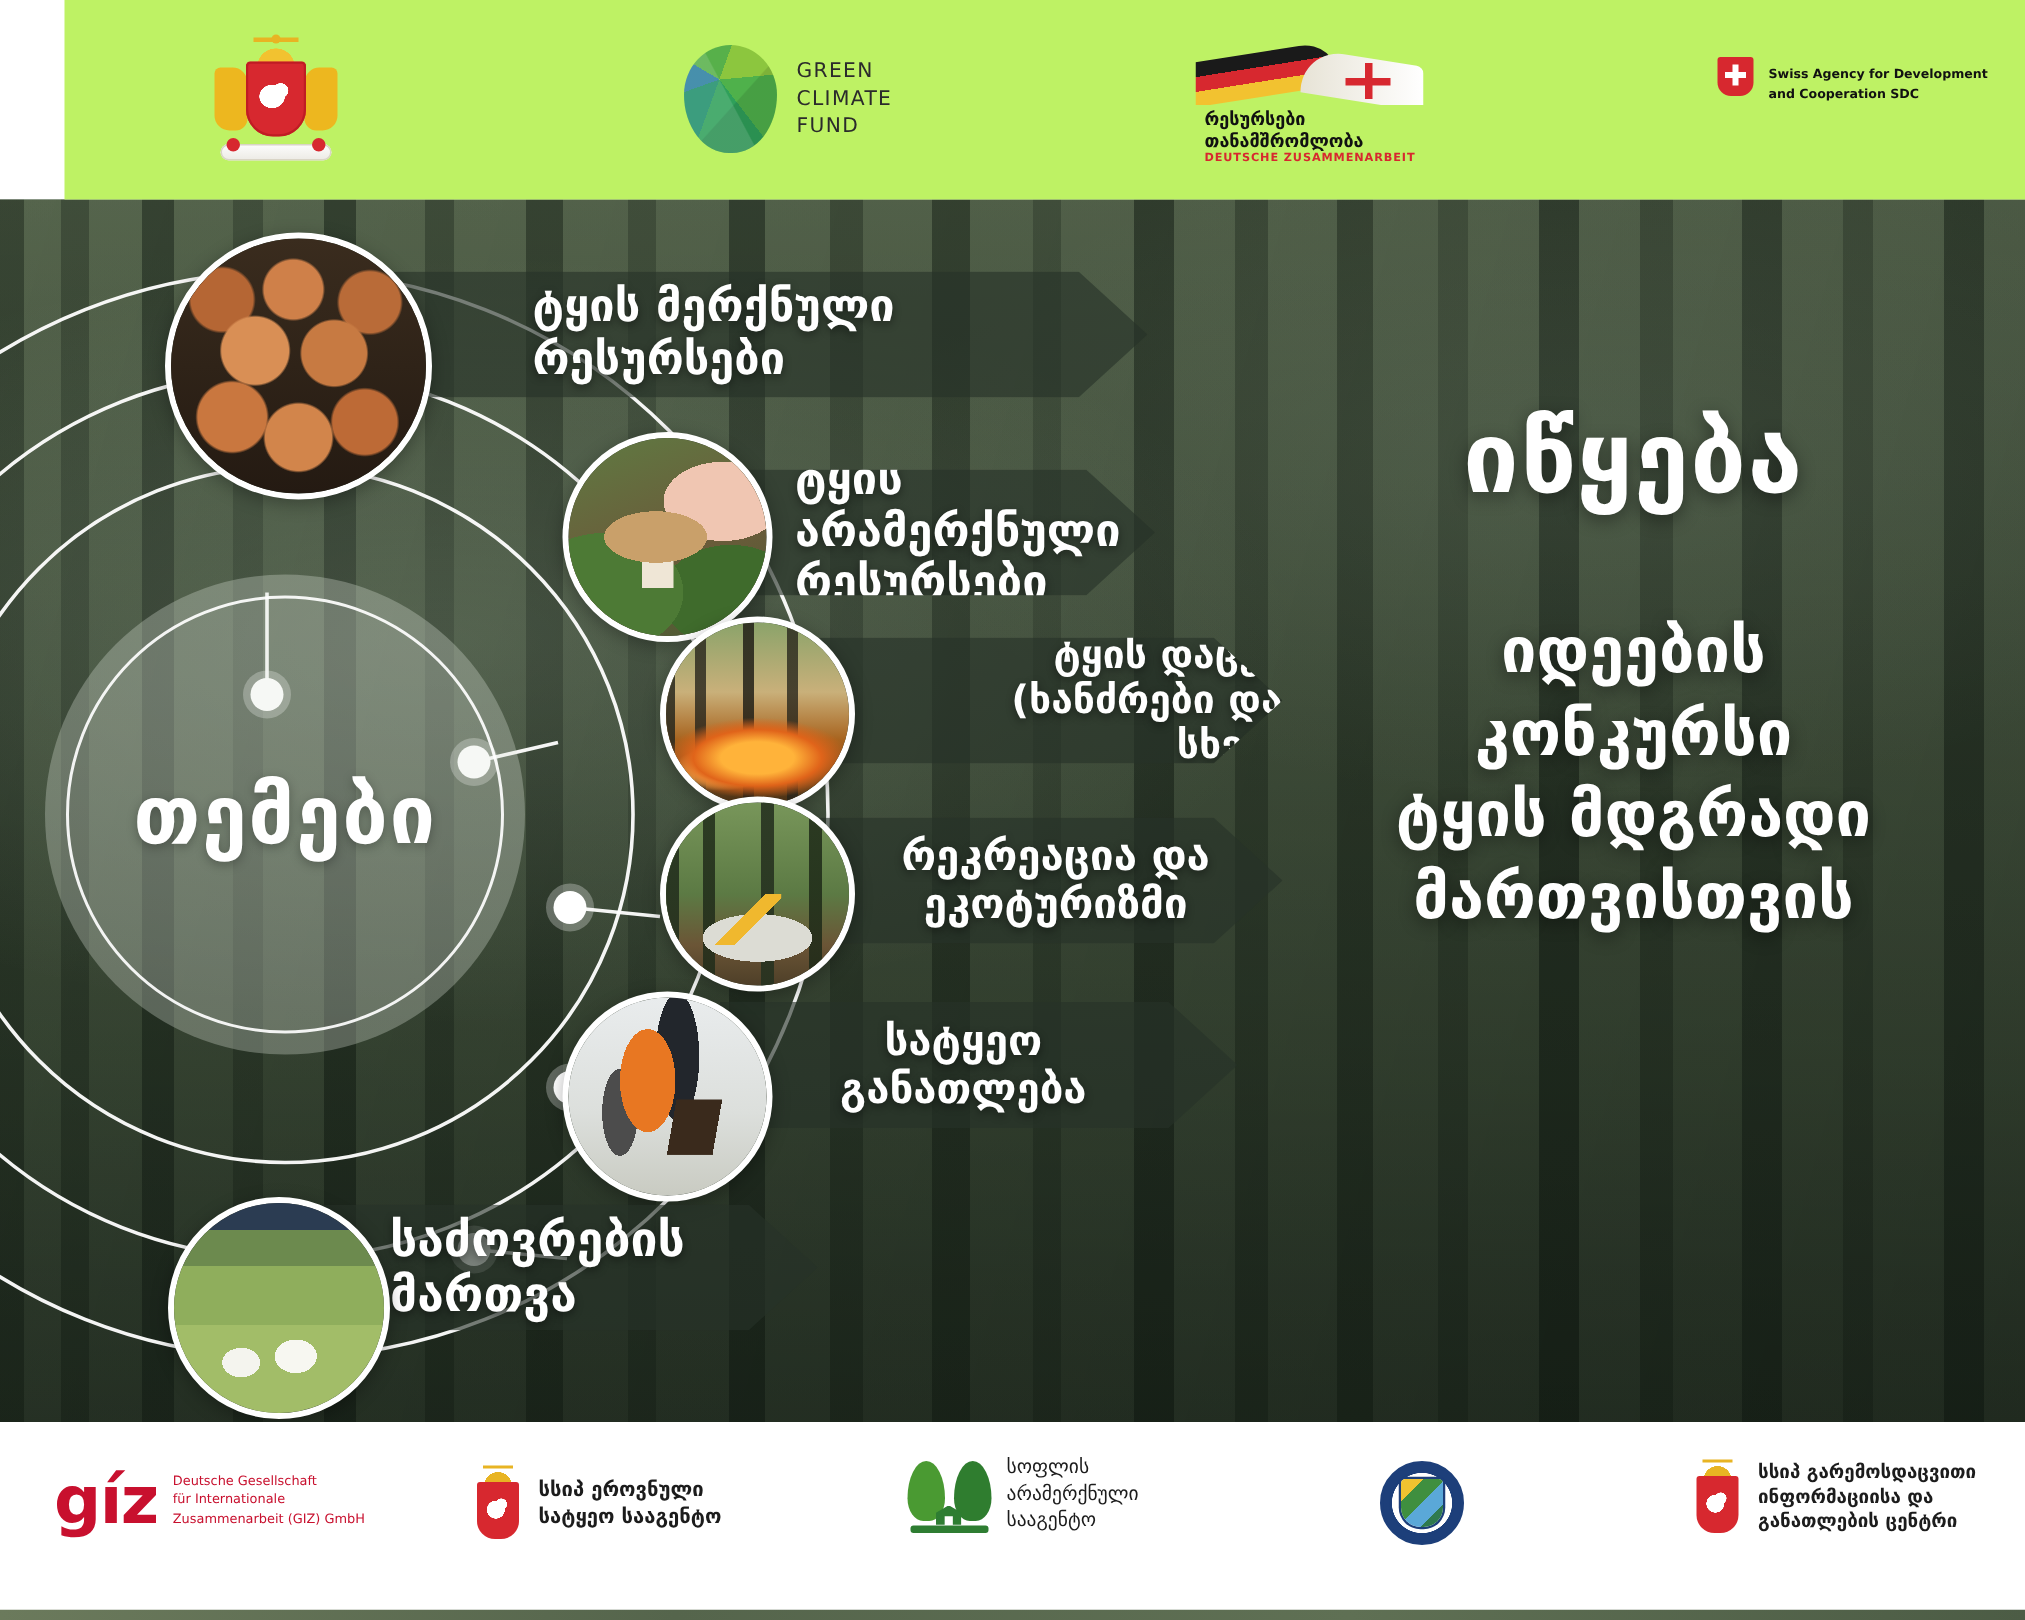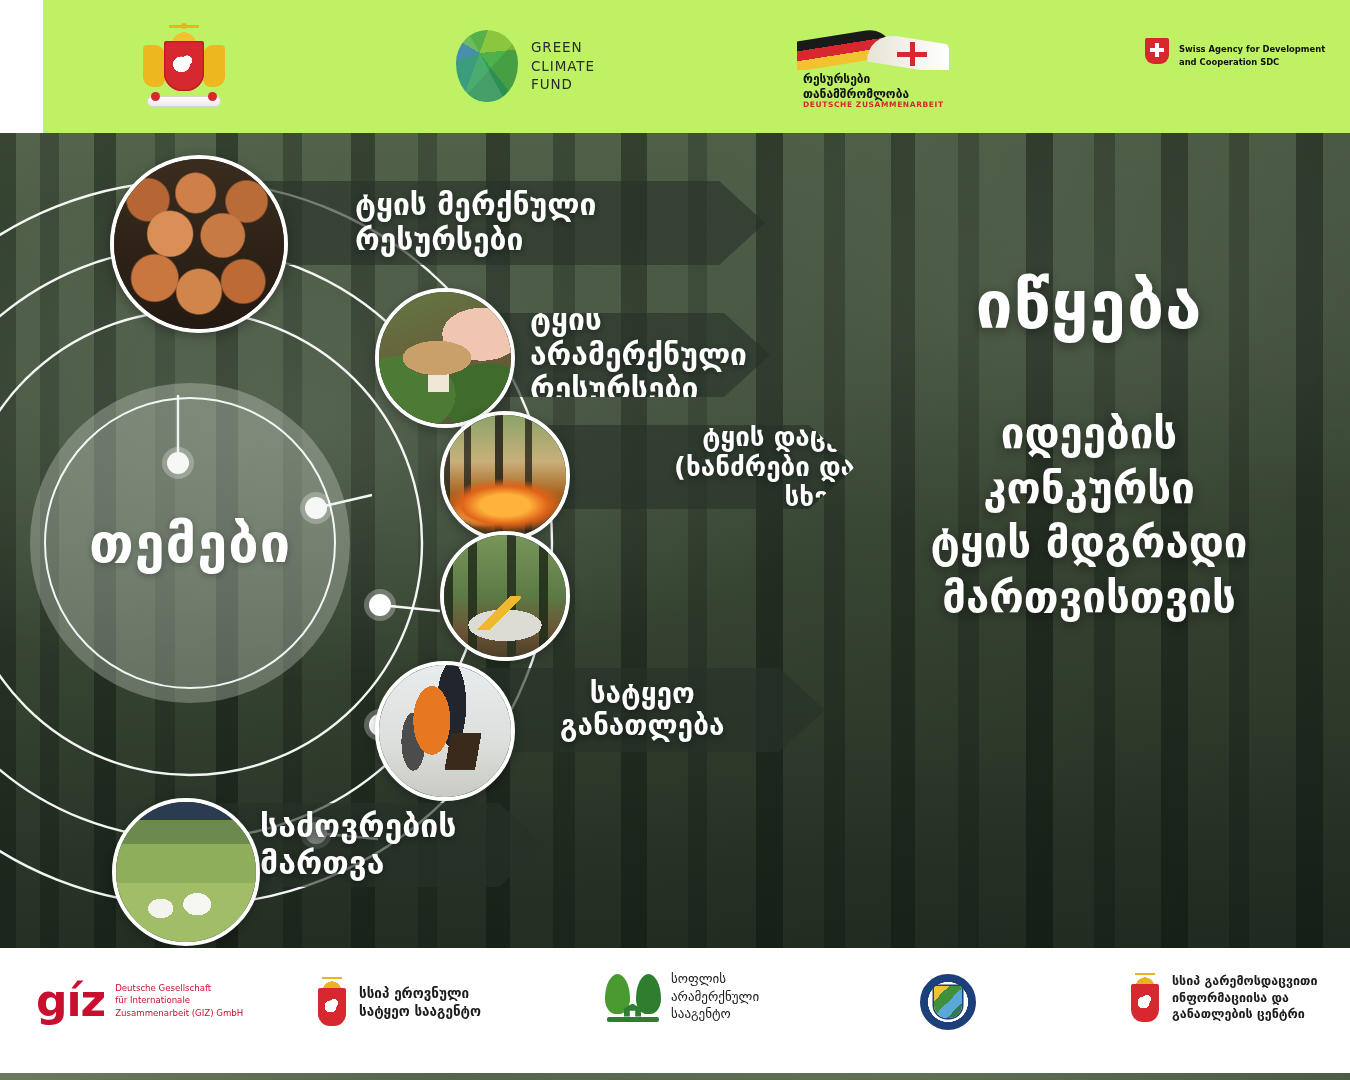--- a/index.html
+++ b/index.html
@@ -474,20 +474,24 @@
     </div>
 
     <div class="banner" style="left:545px; top:292px; width:310px;">
       <div class="banner-txt" style="margin-left:58px; font-size:26px; text-align:right;">ტყის დაცვა
 (ხანძრები და სხვა)</div>
     </div>
     <div class="bubble" style="left:440px; top:278px; width:130px; height:130px;">
       <div class="bub-fill ph-fire"></div>
     </div>
 
+    <div class="banner" style="left:545px; top:412px; width:310px;">
+      <div class="banner-txt" style="margin-left:56px; font-size:28px; text-align:center;">რეკრეაცია და
+ეკოტურიზმი</div>
+    </div>
     <div class="bubble" style="left:440px; top:398px; width:130px; height:130px;">
       <div class="bub-fill ph-tent"></div>
     </div>
 
     <div class="banner" style="left:480px; top:535px; width:345px;">
       <div class="banner-txt" style="margin-left:80px; font-size:28px; text-align:center;">სატყეო
 განათლება</div>
     </div>
     <div class="bubble" style="left:375px; top:528px; width:140px; height:140px;">
       <div class="bub-fill ph-saw"></div>

